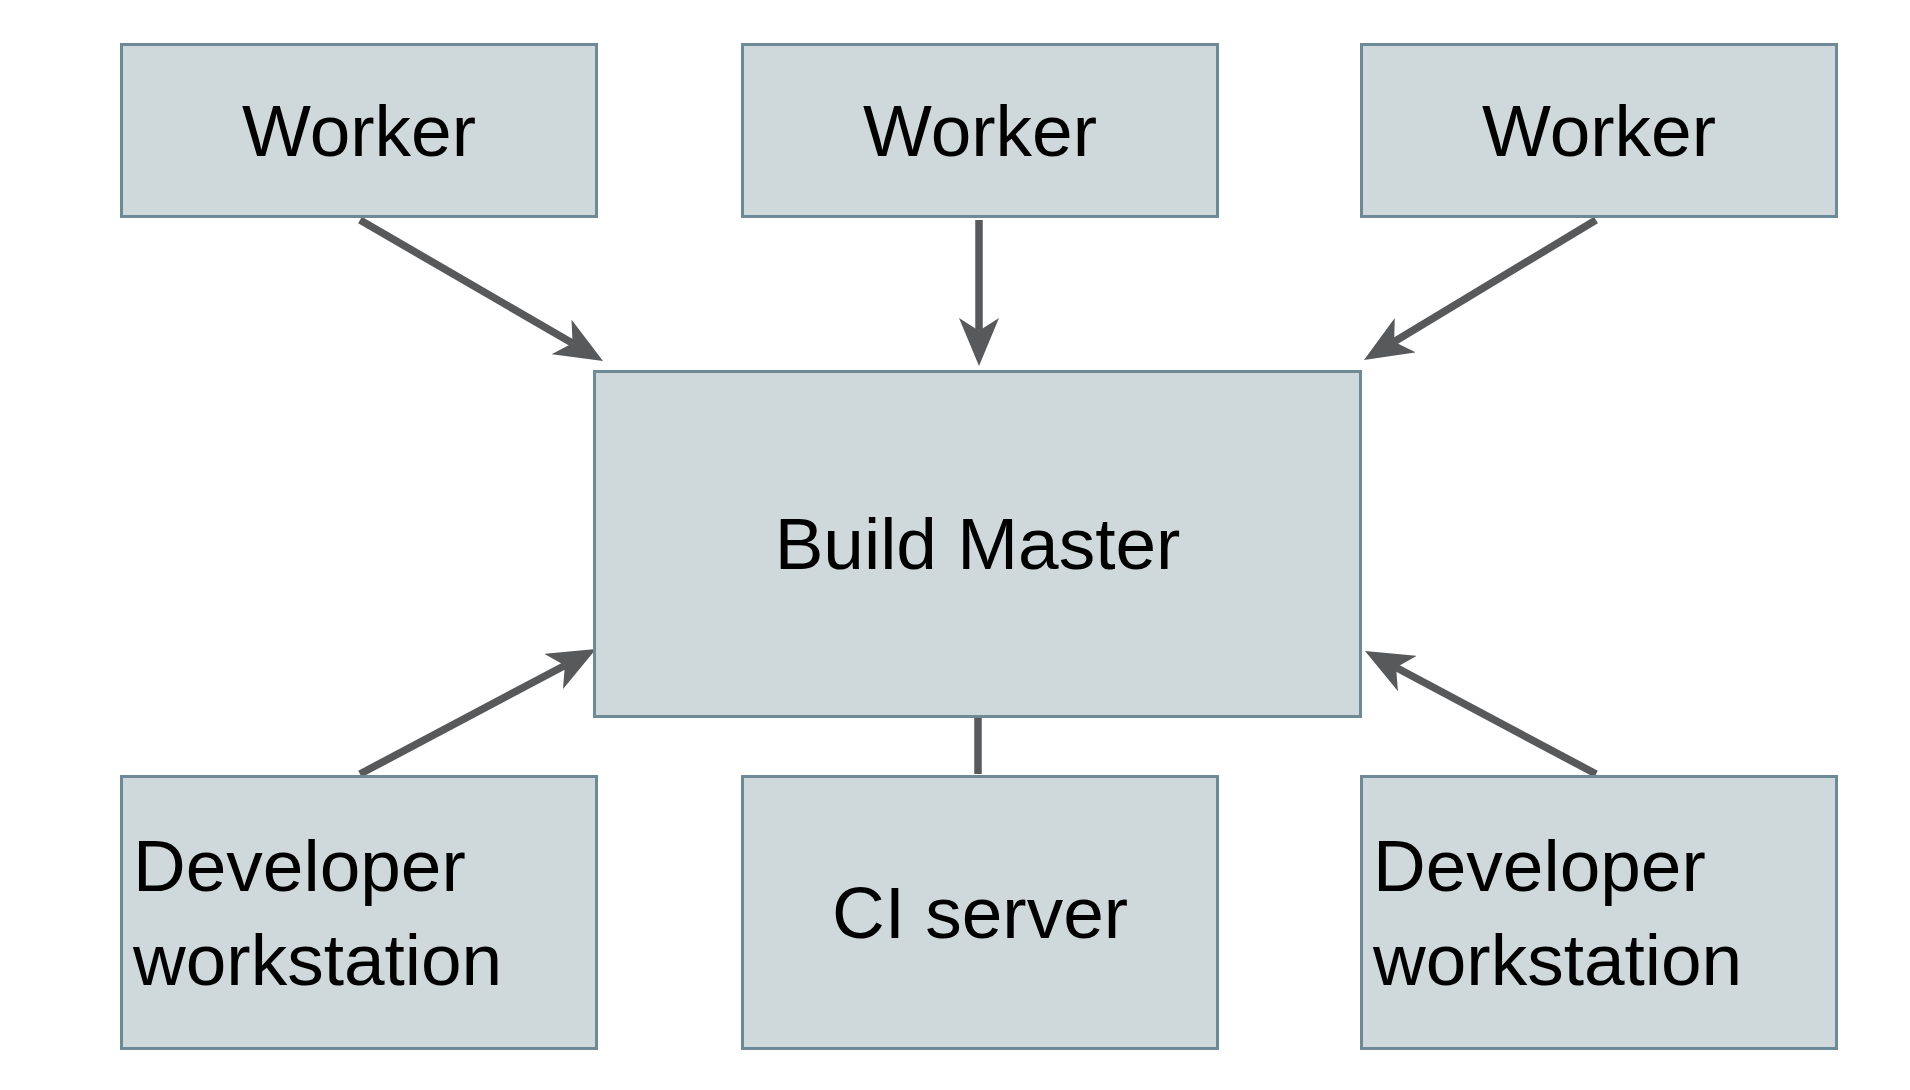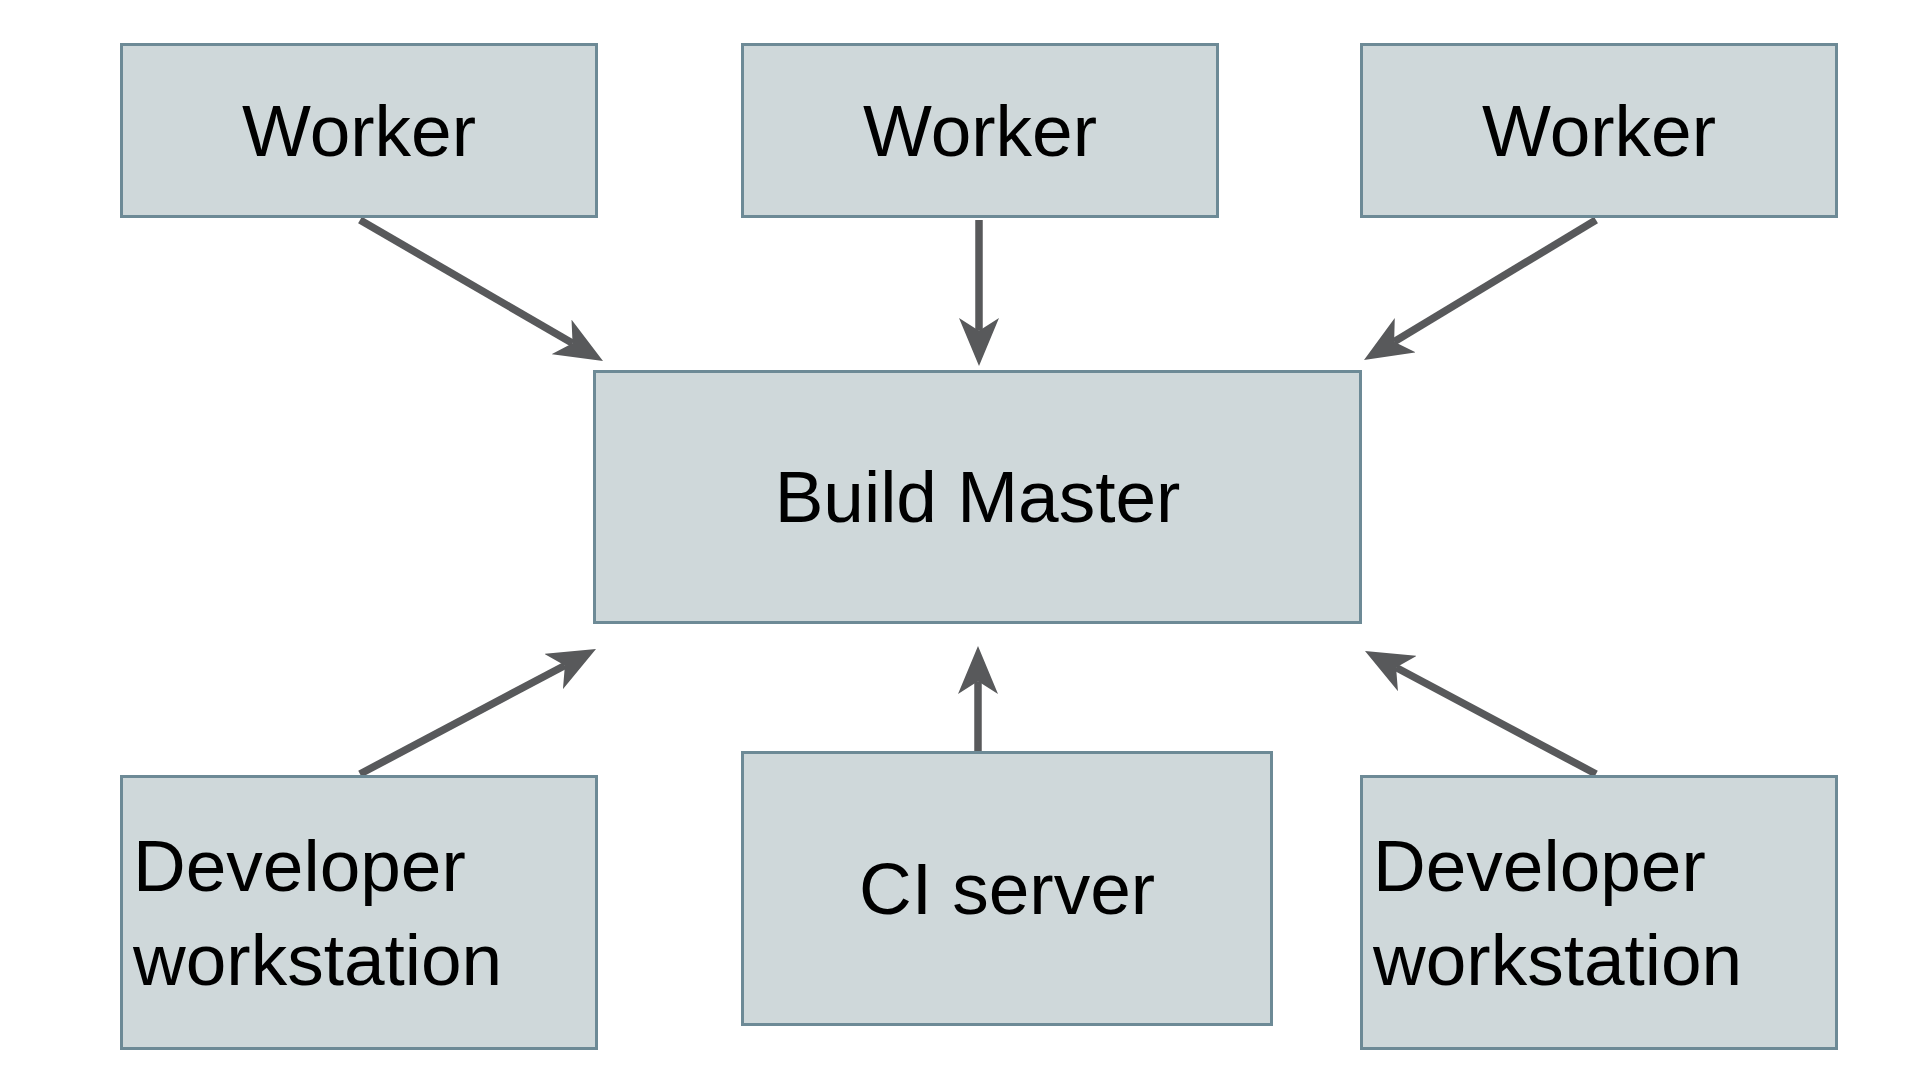--- a/index.html
+++ b/index.html
@@ -30,23 +30,23 @@
     align-items:center;
     justify-content:center;
     color:var(--text);
     font-size:73px;
     line-height:1.28;
     padding:0 10px;
   }
   .worker-left  {left:120px; top:43px;  width:478px; height:175px;}
   .worker-middle{left:741px; top:43px;  width:478px; height:175px;}
   .worker-right {left:1360px;top:43px;  width:478px; height:175px;}
-  .build-master {left:593px; top:370px; width:769px; height:254px;}
+  .build-master {left:593px; top:370px; width:769px; height:348px;}
   .dev-left     {left:120px; top:775px; width:478px; height:275px;}
-  .ci-server    {left:741px; top:751px; width:532px; height:275px;}
+  .ci-server    {left:741px; top:775px; width:478px; height:275px;}
   .dev-right    {left:1360px;top:775px; width:478px; height:275px;}
   .arrows{
     position:absolute;
     left:0;top:0;
     width:1910px;height:1090px;
     pointer-events:none;
   }
   .edge{
     stroke:var(--arrow);
     stroke-width:7.5;

